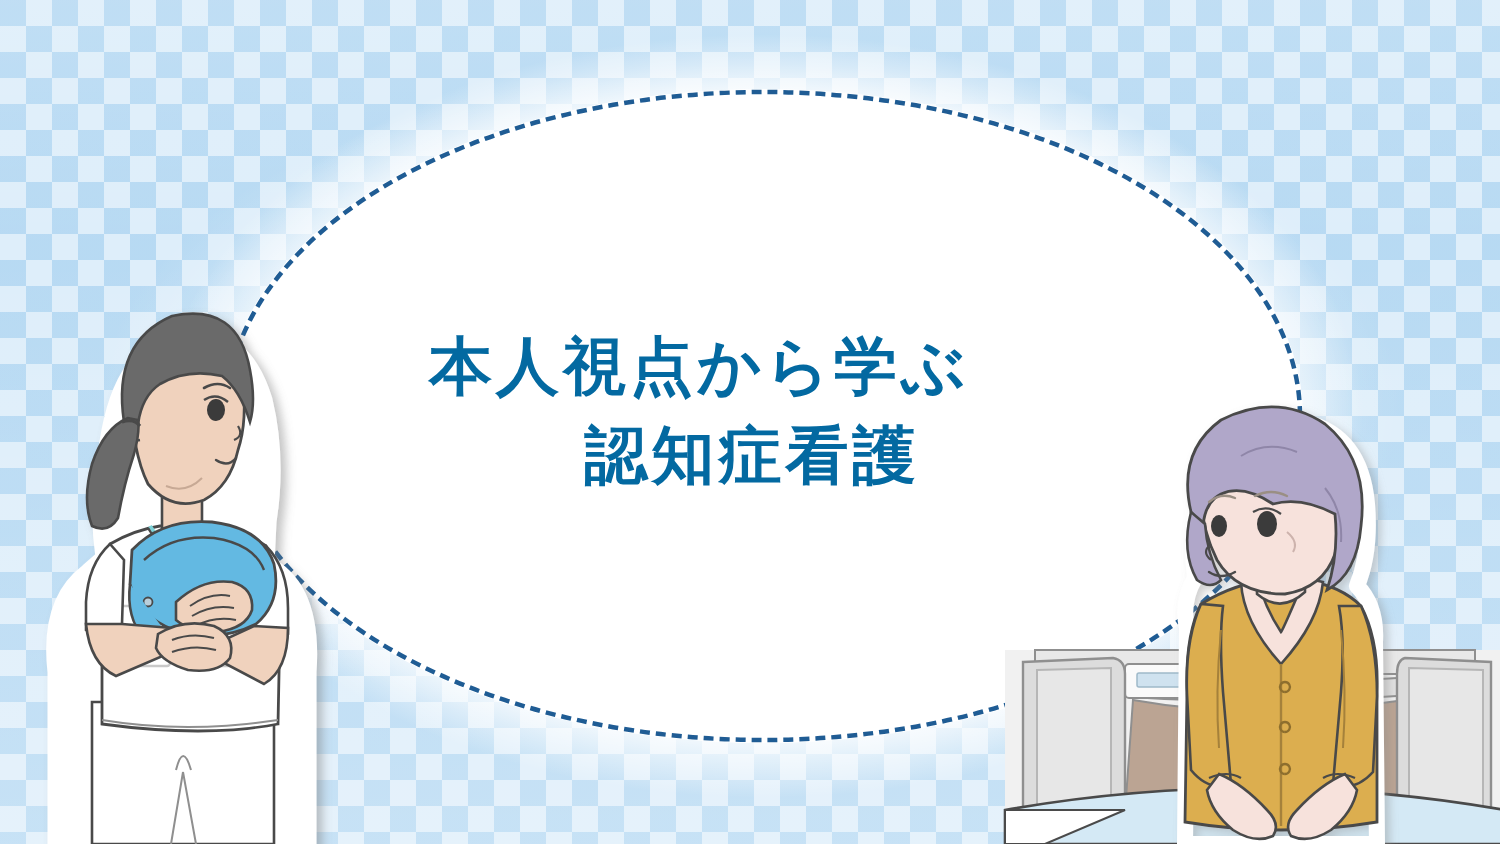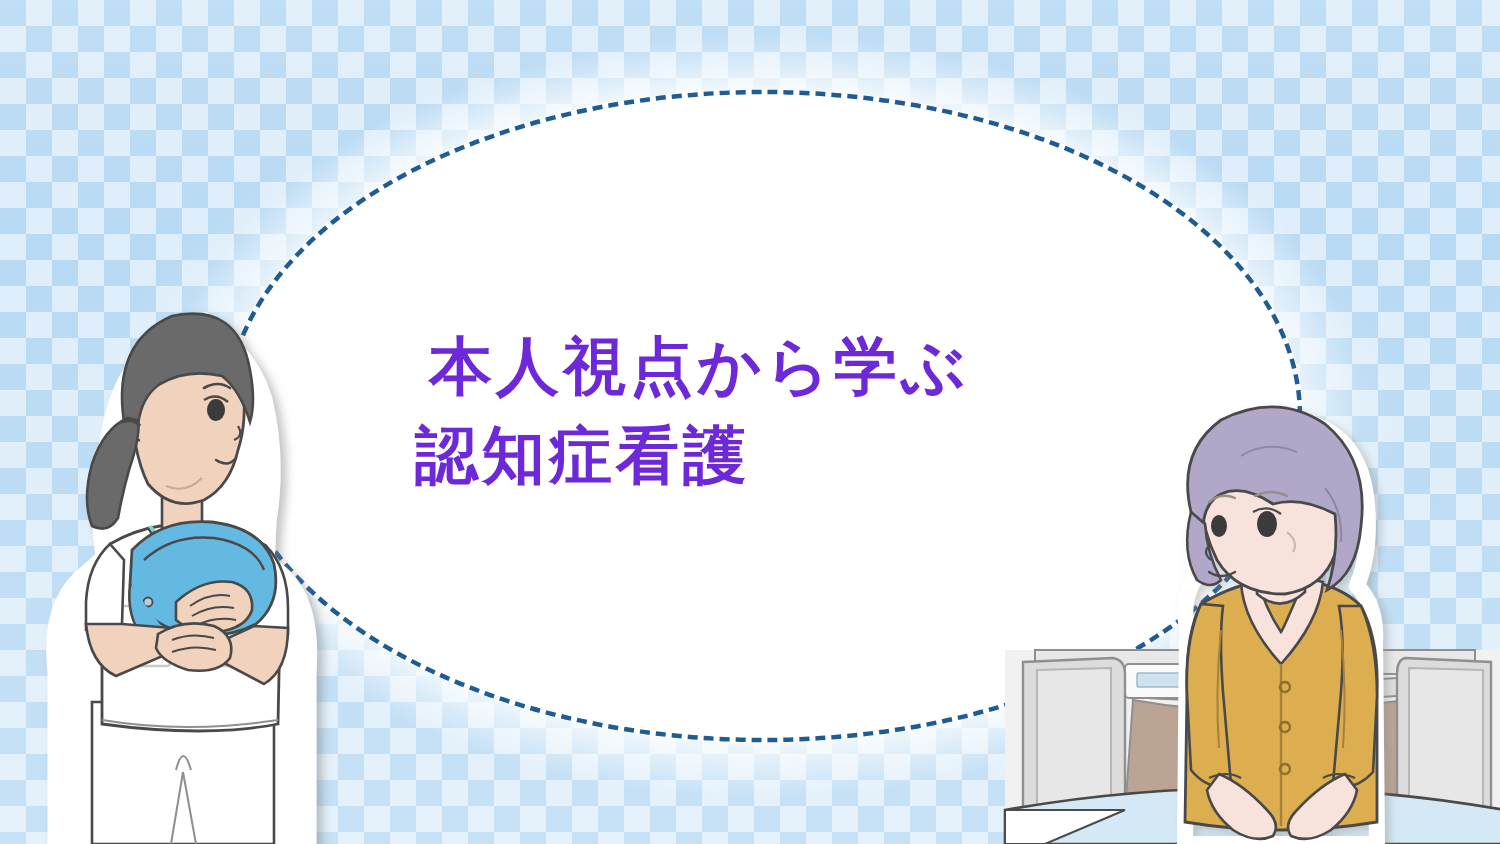--- a/index.html
+++ b/index.html
@@ -46,29 +46,29 @@
   
   .title-block{
     position:absolute;
     left:415px; top:322px;
     width:700px;
     z-index:40;
     pointer-events:none;
   }
   .title-line{
     font-family:"DejaVu Sans","Liberation Sans",sans-serif;
-    color:#6d28d9;
+    color:#0369a1;
     font-size:63px;
     font-weight:700;
     letter-spacing:4px;
     line-height:1.42;
     white-space:nowrap;
   }
   .title-line.l1{ text-align:left;  padding-left:14px; }
-  .title-line.l2{ text-align:left; padding-right:26px; }
+  .title-line.l2{ text-align:center; padding-right:26px; }
 
   
   .char{ position:absolute; z-index:45; }
   .char svg{ display:block; overflow:visible; }
 
   #nurse-figure{ left:26px;  top:272px; }
   #patient-figure{ left:1005px; top:392px; }
 </style>
 </head>
 <body>

